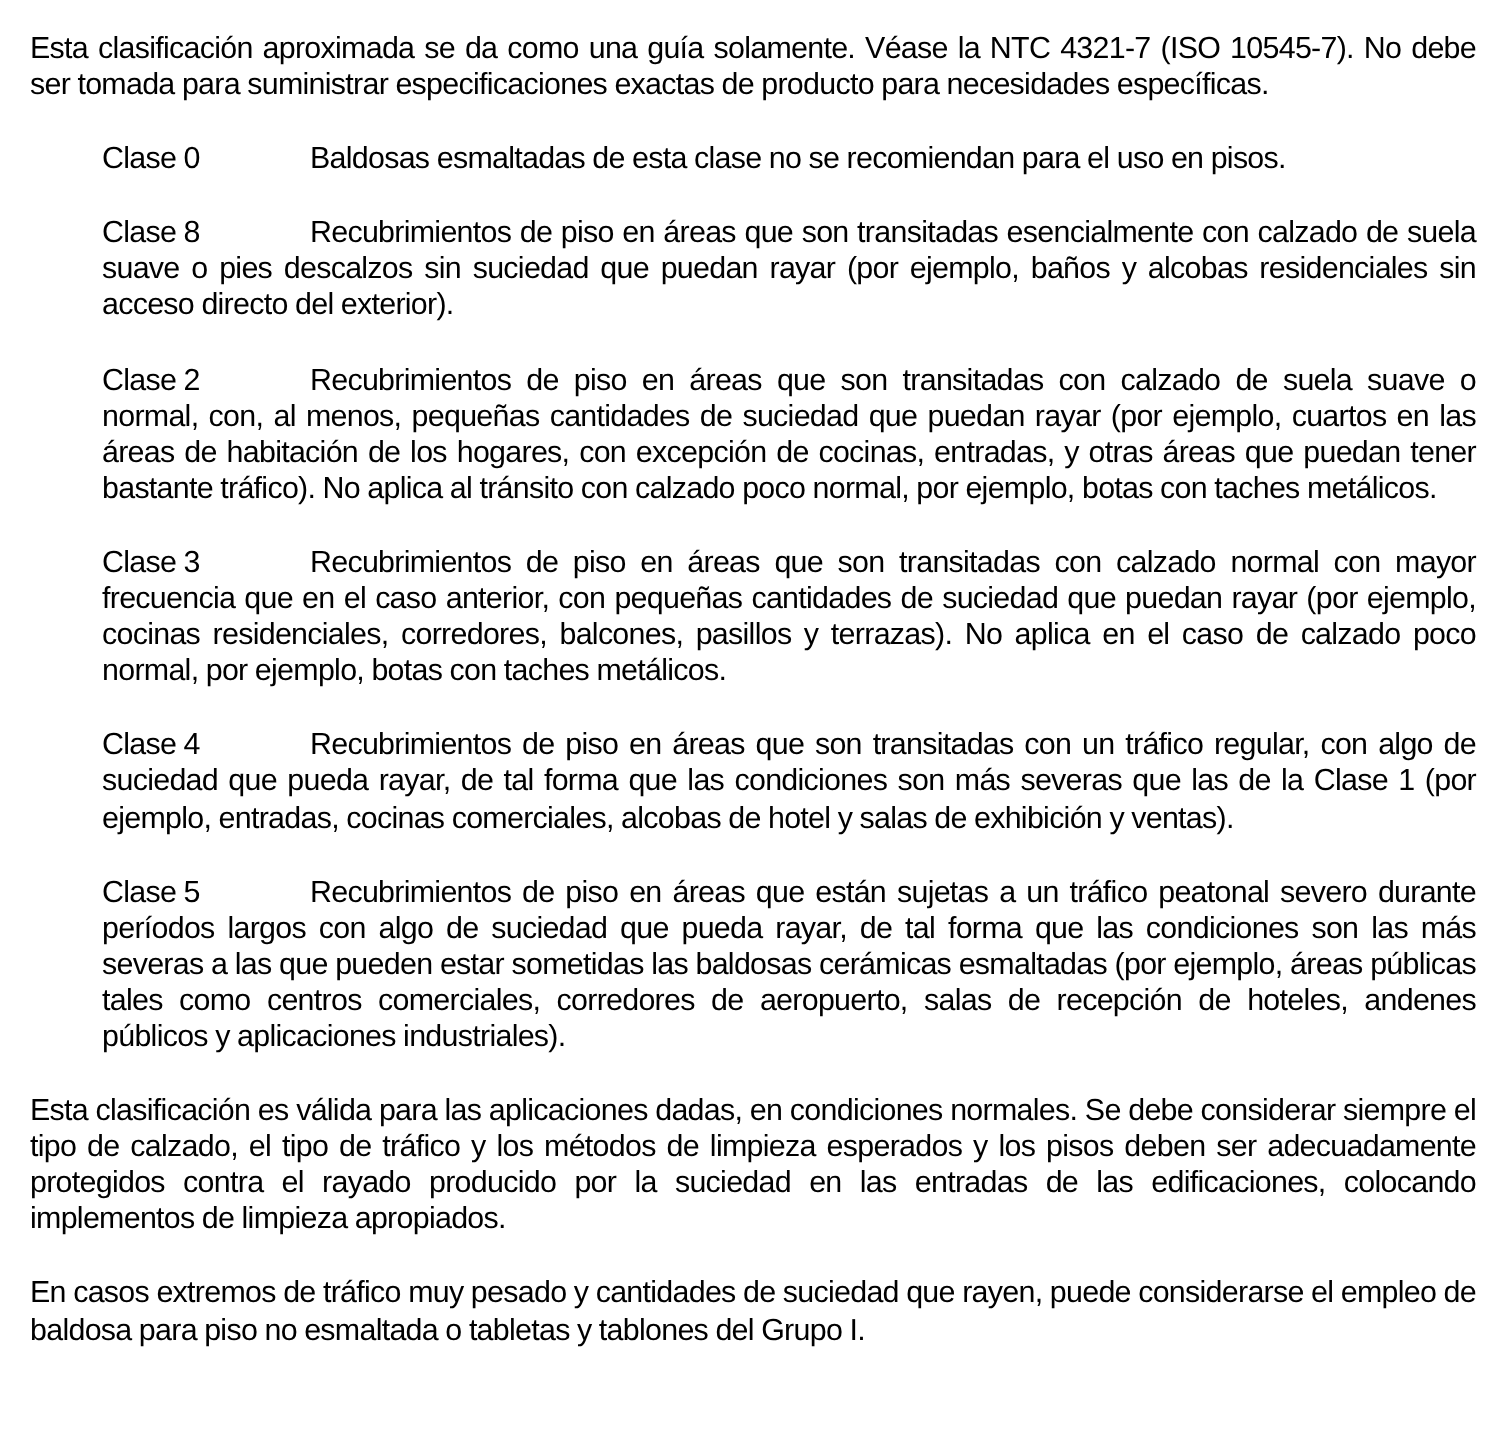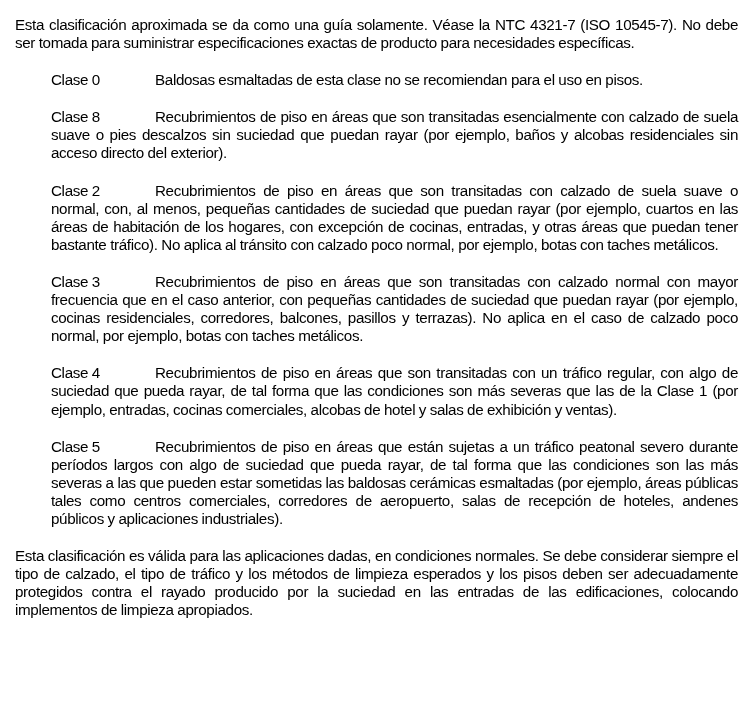--- a/index.html
+++ b/index.html
@@ -34,14 +34,15 @@
   <p class="para clase"><span class="clase-label">Clase 2</span><span>Recubrimientos de piso en áreas que son transitadas con calzado de suela suave o normal, con, al menos, pequeñas cantidades de suciedad que puedan rayar (por ejemplo, cuartos en las áreas de habitación de los hogares, con excepción de cocinas, entradas, y otras áreas que puedan tener bastante tráfico). No aplica al tránsito con calzado poco normal, por ejemplo, botas con taches metálicos.</span></p>
 
   <p class="para clase"><span class="clase-label">Clase 3</span><span>Recubrimientos de piso en áreas que son transitadas con calzado normal con mayor frecuencia que en el caso anterior, con pequeñas cantidades de suciedad que puedan rayar (por ejemplo, cocinas residenciales, corredores, balcones, pasillos y terrazas). No aplica en el caso de calzado poco normal, por ejemplo, botas con taches metálicos.</span></p>
 
   <p class="para clase"><span class="clase-label">Clase 4</span><span>Recubrimientos de piso en áreas que son transitadas con un tráfico regular, con algo de suciedad que pueda rayar, de tal forma que las condiciones son más severas que las de la Clase 1 (por ejemplo, entradas, cocinas comerciales, alcobas de hotel y salas de exhibición y ventas).</span></p>
 
   <p class="para clase"><span class="clase-label">Clase 5</span><span>Recubrimientos de piso en áreas que están sujetas a un tráfico peatonal severo durante períodos largos con algo de suciedad que pueda rayar, de tal forma que las condiciones son las más severas a las que pueden estar sometidas las baldosas cerámicas esmaltadas (por ejemplo, áreas públicas tales como centros comerciales, corredores de aeropuerto, salas de recepción de hoteles, andenes públicos y aplicaciones industriales).</span></p>
 
   <p class="para">Esta clasificación es válida para las aplicaciones dadas, en condiciones normales. Se debe considerar siempre el tipo de calzado, el tipo de tráfico y los métodos de limpieza esperados y los pisos deben ser adecuadamente protegidos contra el rayado producido por la suciedad en las entradas de las edificaciones, colocando implementos de limpieza apropiados.</p>
 
+  <p class="para">En casos extremos de tráfico muy pesado y cantidades de suciedad que rayen, puede considerarse el empleo de baldosa para piso no esmaltada o tabletas y tablones del Grupo I.</p>
 
 </div>
 
 </body></html>

